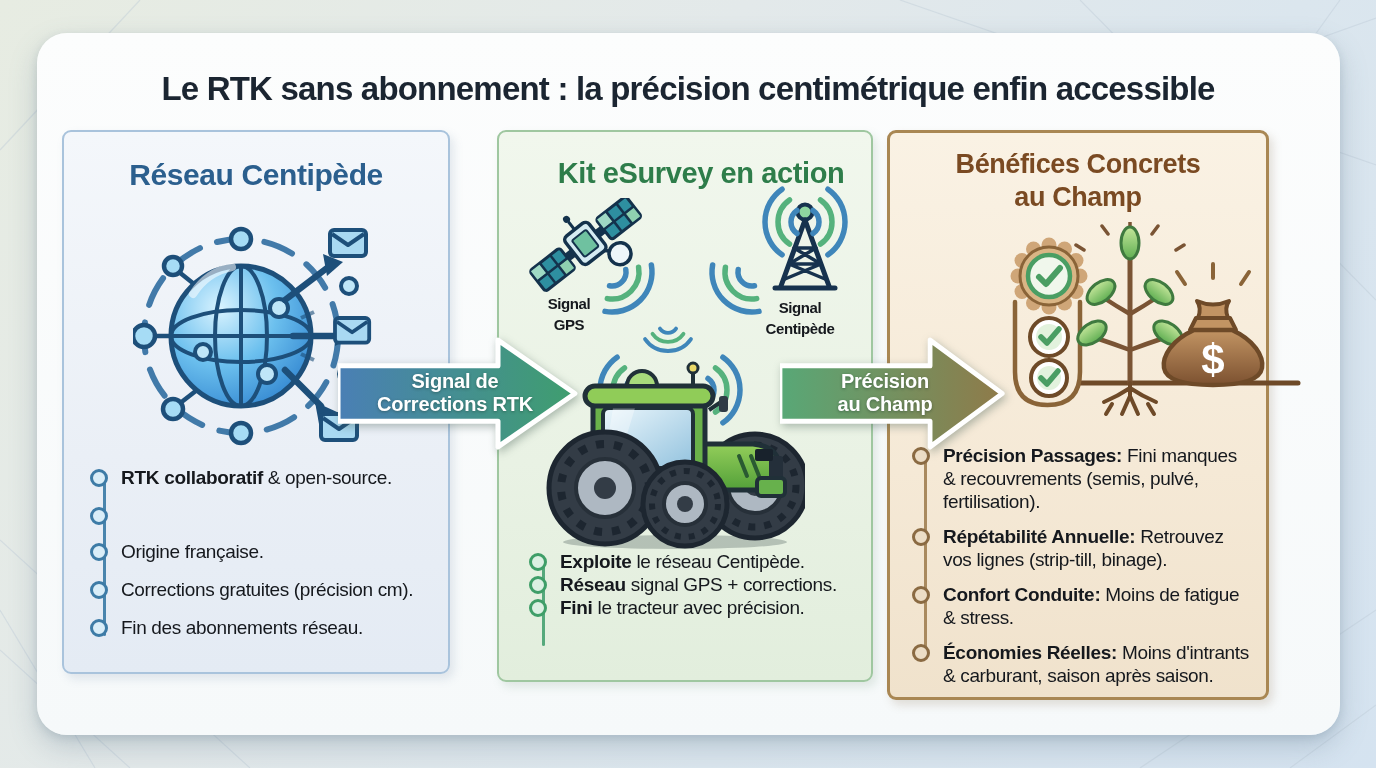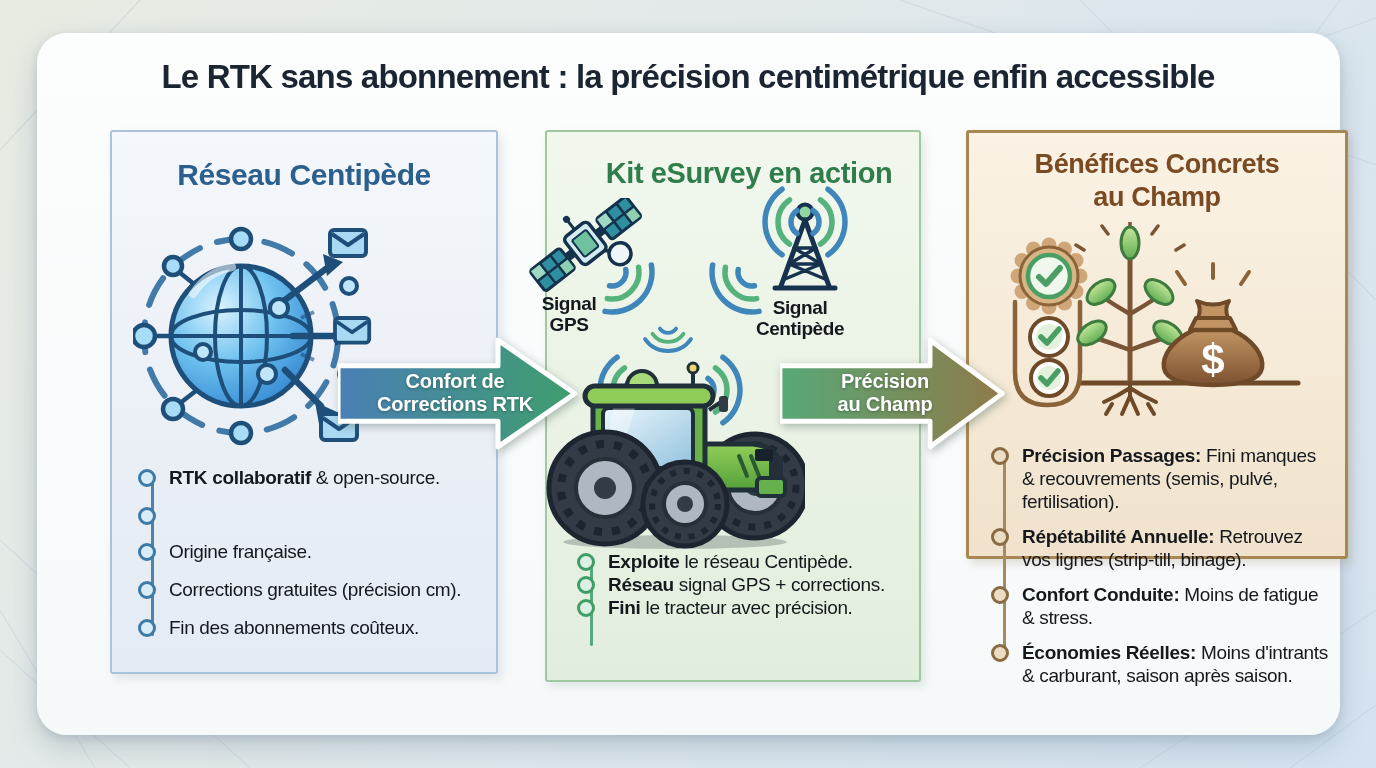--- a/index.html
+++ b/index.html
@@ -9,36 +9,36 @@
     background:linear-gradient(128deg,#e7ece2 0%,#e3e9ea 38%,#dbe6ee 66%,#d5e3f0 100%);
   }
   .mesh{position:absolute;left:0;top:0;width:1376px;height:768px;}
   .card{
     position:absolute;left:37px;top:33px;width:1303px;height:702px;
     background:linear-gradient(180deg,#fcfdfd,#f6f9fa);
     border-radius:30px;
     box-shadow:0 12px 28px rgba(90,115,135,.28),0 3px 8px rgba(90,115,135,.18);
   }
   .main-title{
-    position:absolute;left:0;top:58px;width:1376px;text-align:center;
+    position:absolute;left:0;top:70px;width:1376px;text-align:center;
     font-size:33px;font-weight:bold;letter-spacing:-.8px;color:#1b2531;
   }
-  .panel{position:absolute;border-radius:3px;box-sizing:border-box;margin-left:48px;}
+  .panel{position:absolute;border-radius:9px;box-sizing:border-box;}
   .panel-network{
     left:62px;top:130px;width:388px;height:544px;
     background:linear-gradient(180deg,#f4f7fb 0%,#eaeff6 60%,#e4ebf4 100%);
     border:2px solid #a9c3dc;box-shadow:4px 5px 10px rgba(115,140,165,.18);
   }
   .panel-kit{
     left:497px;top:130px;width:376px;height:552px;
     background:linear-gradient(180deg,#f1f7ed 0%,#e9f2e4 60%,#e2eedd 100%);
     border:2px solid #9fc7a0;box-shadow:4px 5px 10px rgba(110,150,120,.18);
   }
   .panel-benefits{
-    left:918px;top:130px;width:382px;height:429px;
+    left:887px;top:130px;width:382px;height:570px;
     background:linear-gradient(180deg,#faf2e4 0%,#f5e9d6 60%,#f0e2cc 100%);
     border:3px solid #a98753;box-shadow:4px 5px 10px rgba(140,120,90,.22);
   }
   .ptitle{position:absolute;left:0;width:100%;text-align:center;font-weight:bold;letter-spacing:-.4px;}
   .ptitle-network{top:26px;font-size:30px;color:#2b5f8e;}
   .ptitle-kit{top:25px;font-size:29px;color:#2e7d4a;padding-left:16px;}
   .ptitle-benefits{top:15px;font-size:27px;line-height:33px;color:#7a4a22;}
   .blist{position:absolute;display:flex;flex-direction:column;}
   .blist-network{left:26px;top:334px;width:348px;gap:15px;}
   .blist-kit{left:30px;top:418px;width:330px;}
@@ -55,21 +55,21 @@
   .conn-kit{left:43px;top:432px;height:82px;background:#56a97c;}
   .conn-benefits{left:34px;top:326px;height:196px;background:#a98a5f;}
   .arrow{position:absolute;}
   .arrow svg{display:block;filter:drop-shadow(2px 3px 4px rgba(70,95,85,.40));}
   .arrow-label{
     position:absolute;text-align:center;color:#fff;font-weight:bold;font-size:20px;
     line-height:23px;letter-spacing:-.2px;text-shadow:0 1px 3px rgba(25,50,40,.45);
   }
   .icon-abs{position:absolute;}
   .siglabel{
-    position:absolute;text-align:center;font-weight:bold;font-size:19px;
+    position:absolute;text-align:center;font-weight:bold;font-size:15px;
     line-height:21px;letter-spacing:-.4px;color:#15181d;
   }
   .waves{position:absolute;transform-origin:45px 20px;}
 </style>
 </head>
 <body>
 
 <div class="stage">
 
   <svg width="0" height="0" style="position:absolute">
@@ -148,21 +148,21 @@
       <div class="brow">
         <span class="dot dot-blue"></span>
         <div class="btxt"><b></b><span>Origine française.</span></div>
       </div>
       <div class="brow">
         <span class="dot dot-blue"></span>
         <div class="btxt"><b></b><span>Corrections gratuites (précision cm).</span></div>
       </div>
       <div class="brow">
         <span class="dot dot-blue"></span>
-        <div class="btxt"><b></b><span>Fin des abonnements coûteux.</span></div>
+        <div class="btxt"><b></b><span>Fin des abonnements réseau.</span></div>
       </div>
     </div>
   </div>
 
   <svg class="icon-abs" style="left:133px;top:222px" width="240" height="230" viewBox="0 0 240 230">
     <circle cx="108" cy="114" r="97" fill="none" stroke="#2f6da0" stroke-width="6" stroke-dasharray="30 18" stroke-linecap="round" opacity=".9"></circle>
     <line x1="46" y1="50" x2="66" y2="66" stroke="#1d4f7a" stroke-width="4.5"></line>
     <line x1="46" y1="182" x2="64" y2="168" stroke="#1d4f7a" stroke-width="4.5"></line>
     <line x1="22" y1="114" x2="40" y2="114" stroke="#1d4f7a" stroke-width="4.5"></line>
     <circle cx="108" cy="114" r="70" fill="url(#grad-globe)" stroke="#1d4f7a" stroke-width="5"></circle>
@@ -395,21 +395,21 @@
       <text x="233" y="152" text-anchor="middle" font-family="Liberation Sans, sans-serif" font-size="42" font-weight="bold" fill="#ffffff">$</text>
     </g>
   </svg>
 
   <div class="arrow" style="left:338px;top:337px;width:243px;height:113px">
     <svg width="243" height="113" viewBox="0 0 240 110" preserveAspectRatio="none">
       <polygon points="0,28 158,28 158,3 234,55 158,107 158,82 0,82" fill="url(#grad-arrow1)" stroke="#ffffff" stroke-width="5" stroke-linejoin="round"></polygon>
     </svg>
   </div>
   <div class="arrow-label" style="left:375px;top:370px;width:160px">
-    <div>Confort de</div>
+    <div>Signal de</div>
     <div>Corrections RTK</div>
   </div>
 
   <div class="arrow" style="left:780px;top:337px;width:228px;height:113px">
     <svg width="228" height="113" viewBox="0 0 240 110" preserveAspectRatio="none">
       <polygon points="0,28 158,28 158,3 234,55 158,107 158,82 0,82" fill="url(#grad-arrow2)" stroke="#ffffff" stroke-width="5" stroke-linejoin="round"></polygon>
     </svg>
   </div>
   <div class="arrow-label" style="left:805px;top:370px;width:160px">
     <div>Précision</div>

